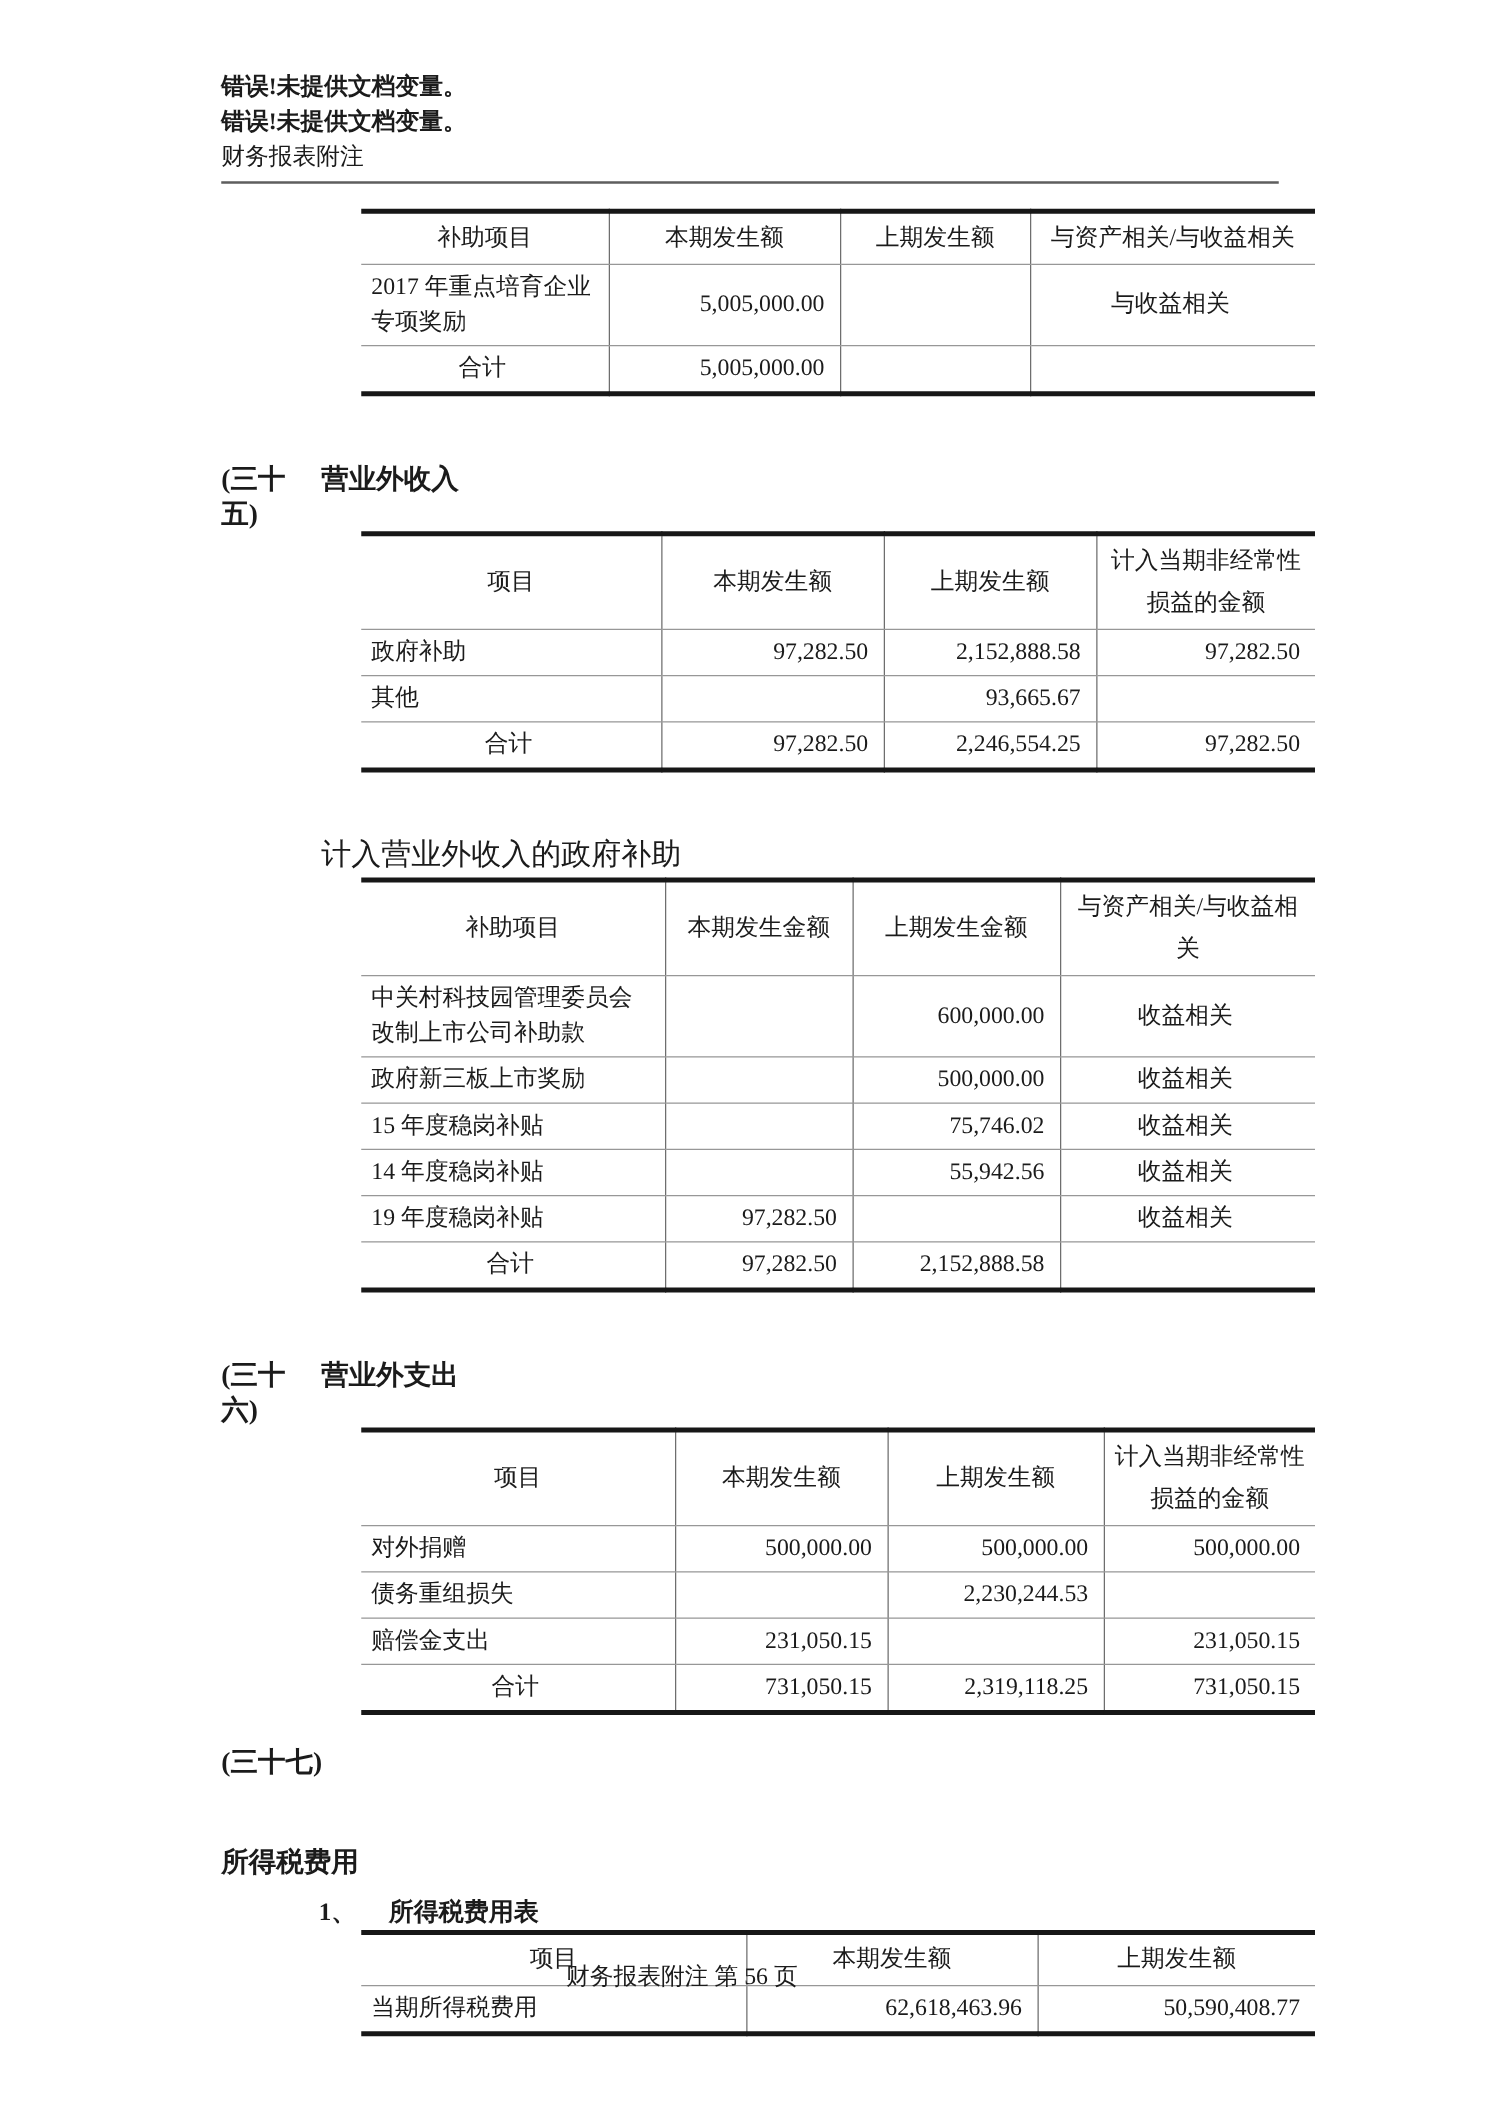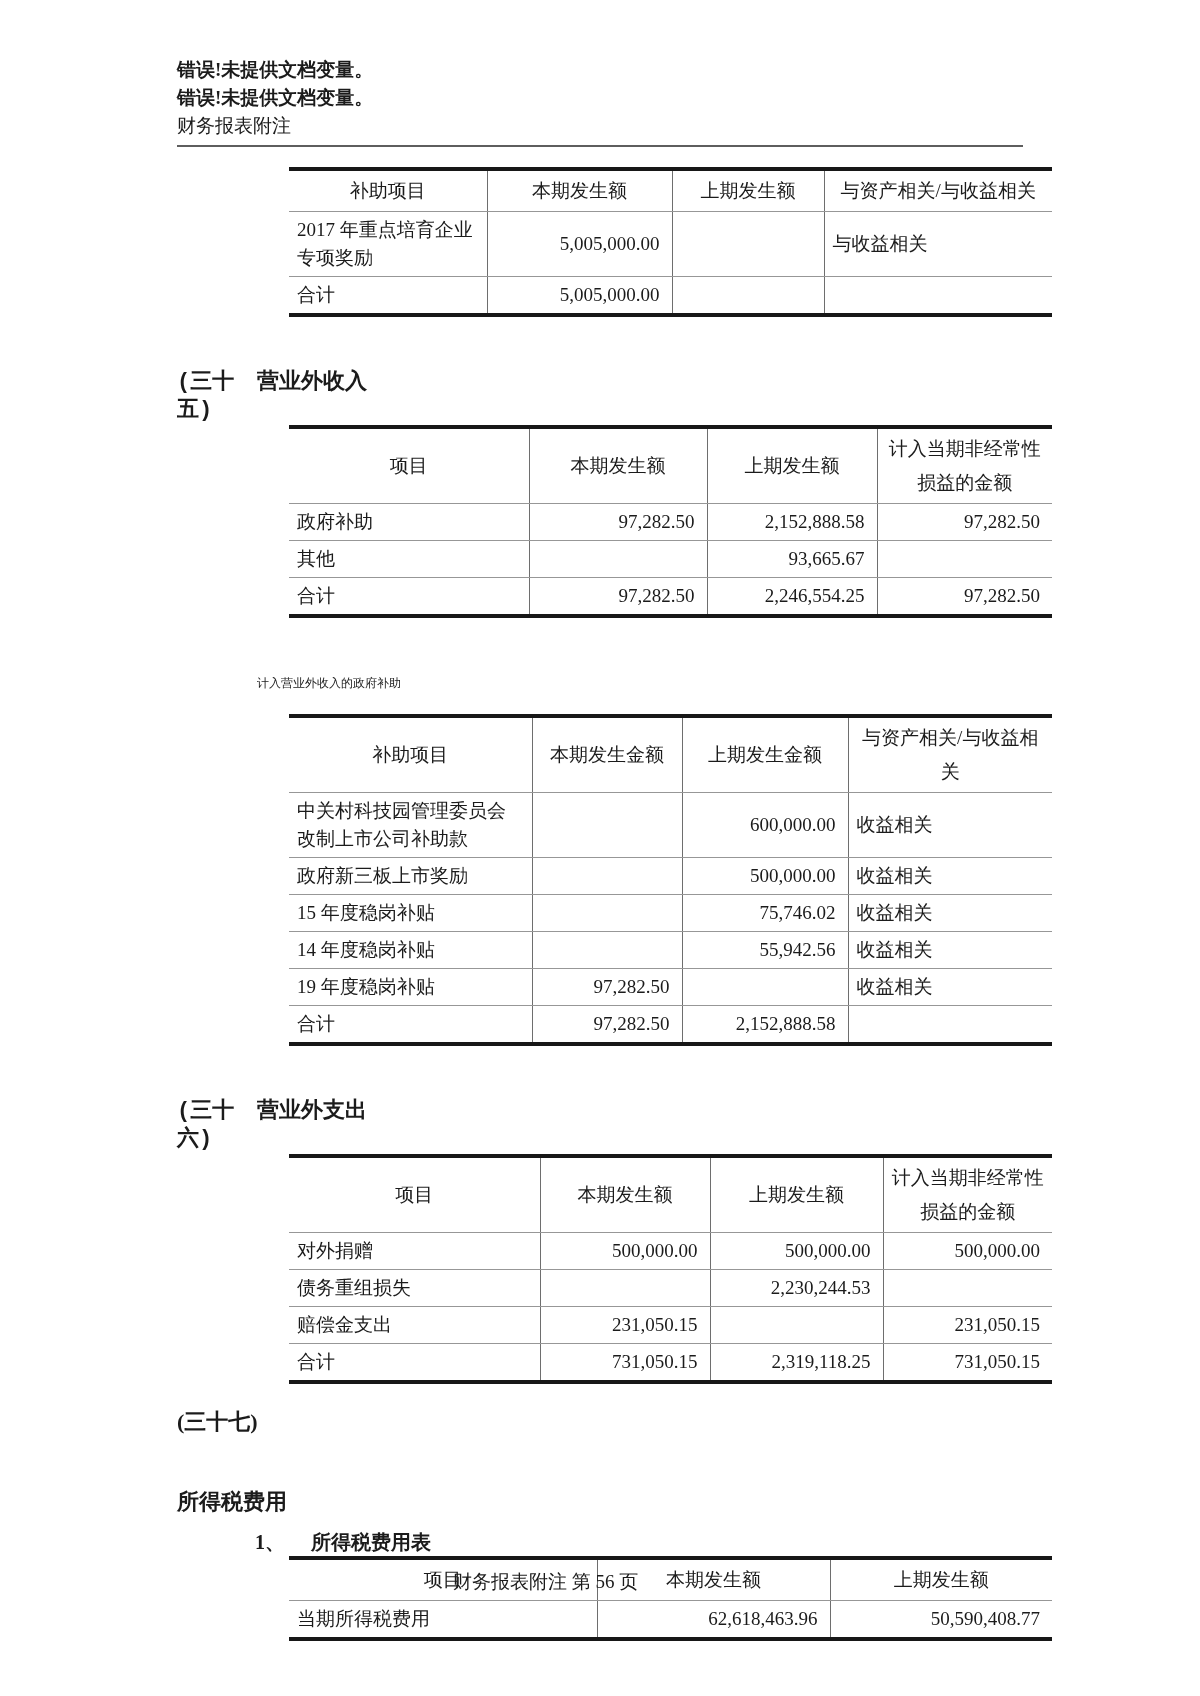--- a/index.html
+++ b/index.html
@@ -51,38 +51,37 @@
     border-bottom:1px solid #979797;
     border-right:1px solid #6e6e6e;
     vertical-align:middle;
     overflow:hidden;
   }
   table.fin-table th:last-child,
   table.fin-table td:last-child{border-right:none;}
   table.fin-table tbody tr:last-child td{border-bottom:none;}
   .al-left{text-align:left;}
   .al-right{text-align:right;}
-  .al-center{}
+  .al-center{text-align:center;}
   
   .section-heading{
     display:flex;
     font-size:22px;
     font-weight:bold;
     line-height:28px;
     margin:0;
   }
   .section-heading .sec-num{flex:0 0 80px;}
   .mt-t1{margin-top:20px;}
-  .mt-sec{margin-top:52px;font-family:Liberation Mono, monospace;}
+  .mt-sec{margin-top:52px;}
   .mt-sec37{margin-top:24px;flex-direction:column;}
   .table-subtitle{
-    margin:52px 0 16px 80px;
-    font-size:12px;
+    margin:52px 0 4px 80px;
+    font-size:24px;
     line-height:28px;
-    font-family:Liberation Mono, monospace;
   }
   .sub-heading{
     display:flex;
     margin:12px 0 0 78px;
     font-size:20px;
     font-weight:bold;
     line-height:28px;
   }
   .sub-heading .sub-num{flex:0 0 56px;}
   

